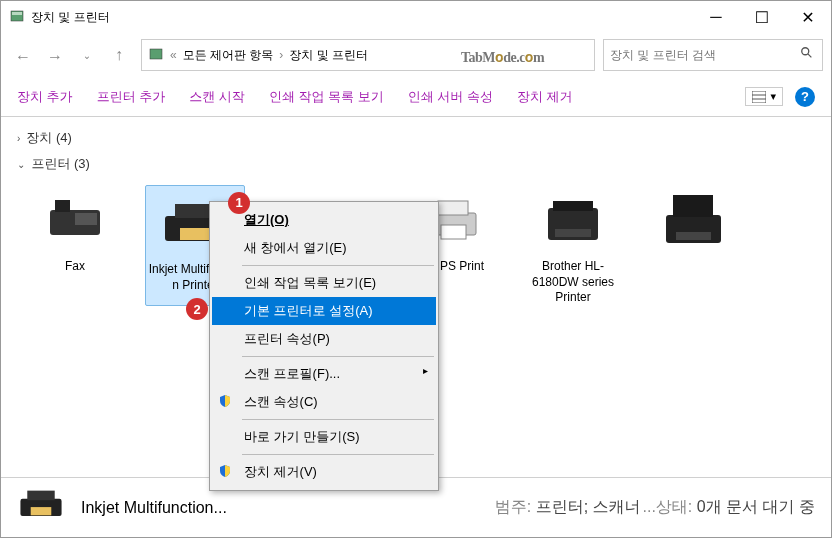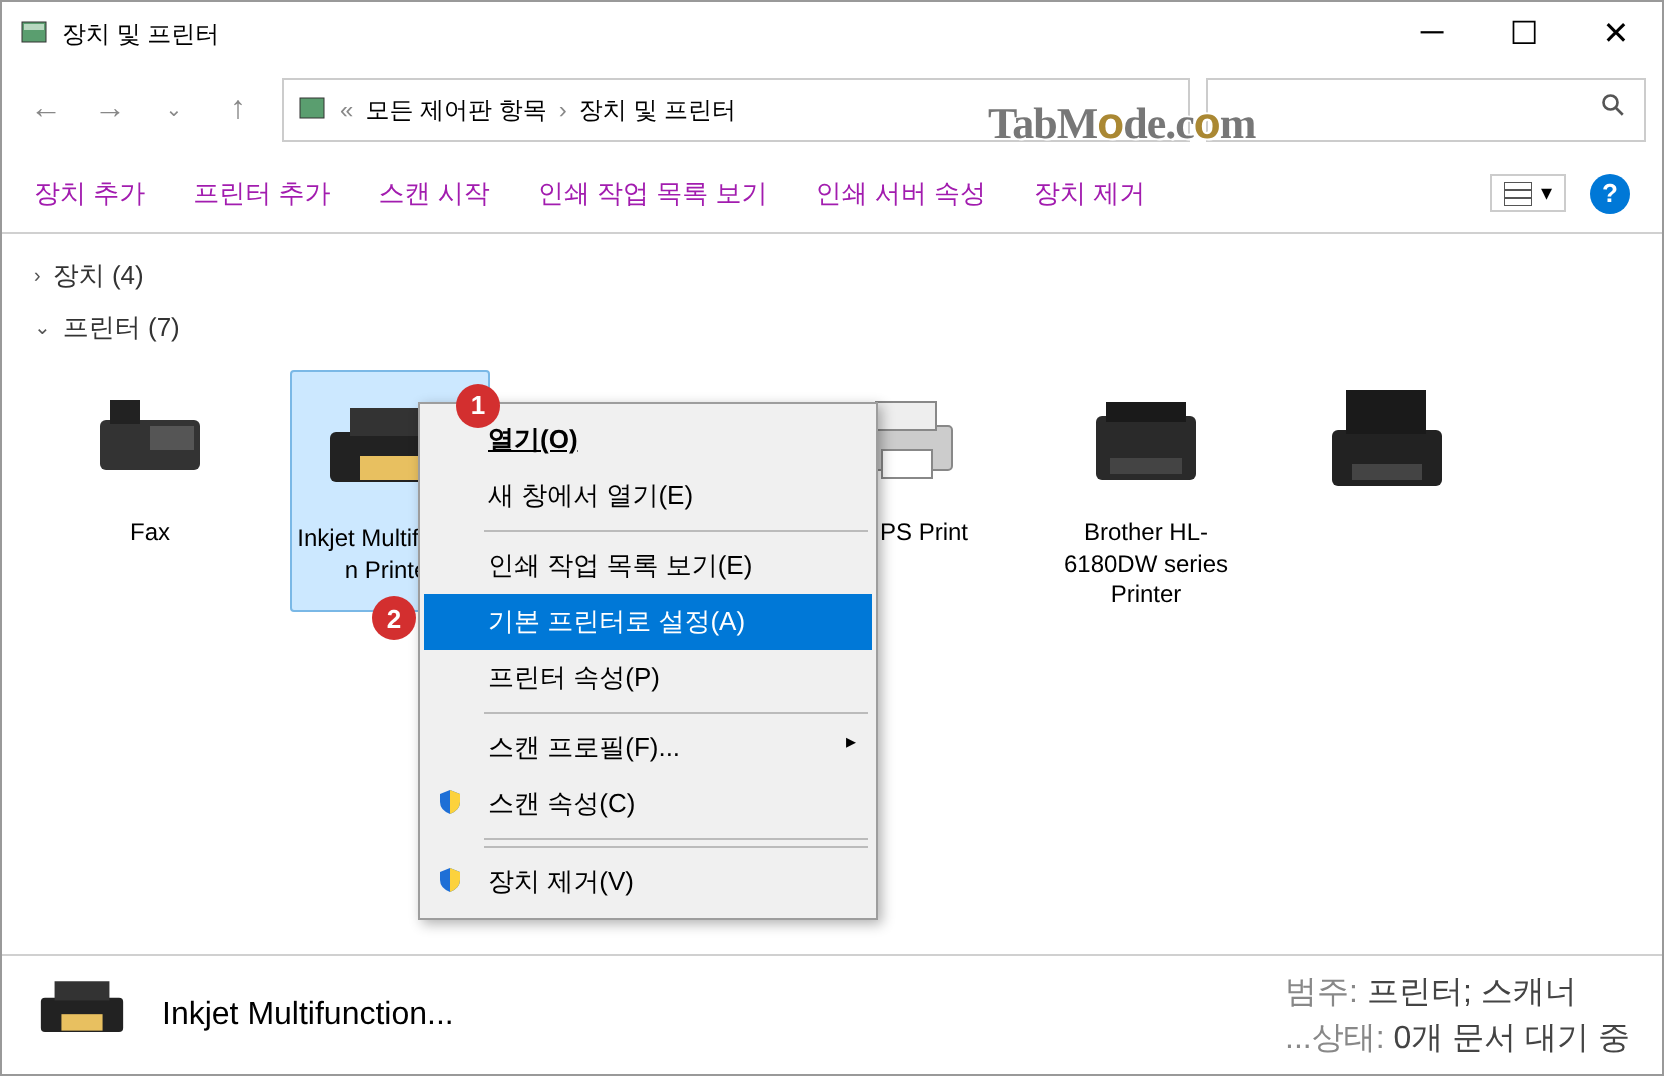--- a/index.html
+++ b/index.html
@@ -39,24 +39,24 @@
     .context-menu { position: absolute; left: 208px; top: 200px; width: 230px; background: #f0f0f0; border: 1px solid #9d9d9d; box-shadow: 2px 2px 6px rgba(0,0,0,0.3); z-index: 10; padding: 4px 2px; font-size: 13px; }
     .menu-item { padding: 5px 10px 5px 32px; position: relative; white-space: nowrap; }
     .menu-item.highlighted { background: #0078d7; color: #fff; }
     .menu-sep { height: 1px; background: #bbb; margin: 3px 2px 3px 30px; }
     .menu-item.has-sub::after { content: "▸"; position: absolute; right: 8px; font-size: 10px; }
     .menu-icon { position: absolute; left: 6px; width: 16px; height: 16px; top: 50%; transform: translateY(-50%); }
     
     .statusbar { position: absolute; bottom: 0; left: 0; right: 0; height: 60px; border-top: 1px solid #d0d0d0; display: flex; align-items: center; padding: 0 16px; gap: 16px; font-size: 16px; }
     .statusbar-icon { width: 48px; height: 48px; }
     .status-text { flex: 1; }
-    .status-right { display: flex; flex-direction: column; gap: 2px; color: #444; }
+    .status-right { display: flex; flex-direction: row; gap: 2px; color: #444; }
     .status-row span:first-child { color: #888; }
     
-    .watermark { position: absolute; top: 48px; left: 460px; font-family: serif; font-size: 22px; font-weight: bold; color: #777; text-shadow: 1px 1px 0 #fff, -1px -1px 0 #fff; z-index: 5; letter-spacing: -0.5px; margin-left: 33px; }
+    .watermark { position: absolute; top: 48px; left: 460px; font-family: serif; font-size: 14px; font-weight: bold; color: #777; text-shadow: 1px 1px 0 #fff, -1px -1px 0 #fff; z-index: 5; letter-spacing: -0.5px; }
     .watermark .o { color: #aa8833; }
 
     .view-btn { display:flex; align-items:center; gap:4px; border:1px solid #ccc; padding:2px 6px; font-size:11px; }
   </style>
 </head>
 <body>
 
 <div class="titlebar">
   <div class="titlebar-left">
     <span class="titlebar-icon">
@@ -86,20 +86,21 @@
       <svg width="16" height="16" viewBox="0 0 16 16">
           <rect x="2" y="3" width="12" height="10" fill="#5a9e6f" stroke="#333" stroke-width="0.5"></rect>
         </svg>
     </span>
     <span class="breadcrumb-sep">«</span>
     <span>모든 제어판 항목</span>
     <span class="breadcrumb-sep">›</span>
     <span>장치 및 프린터</span>
   </div>
   <div class="searchbox">
+    <input type="text" placeholder="장치 및 프린터 검색" style="">
     <span class="search-icon">
       <svg width="14" height="14" viewBox="0 0 16 16">
           <circle cx="6" cy="6" r="4" fill="none" stroke="#555" stroke-width="1.5"></circle>
           <line x1="9" y1="9" x2="13" y2="13" stroke="#555" stroke-width="1.5"></line>
         </svg>
     </span>
   </div>
 </div>
 
 <div class="toolbar">
@@ -122,21 +123,21 @@
   </div>
 </div>
 
 <div class="content">
   <div class="section-header">
     <span class="chevron">›</span>
     <span>장치 (4)</span>
   </div>
   <div class="section-header">
     <span class="chevron">⌄</span>
-    <span>프린터 (7)</span>
+    <span>프린터 (3)</span>
   </div>
 
   <div class="devices-grid">
 
     <div class="device">
       <div class="device-icon">
         <svg width="60" height="50" viewBox="0 0 60 50">
             <rect x="5" y="15" width="50" height="25" rx="3" fill="#333"></rect>
             <rect x="10" y="5" width="15" height="12" fill="#222"></rect>
             <rect x="30" y="18" width="22" height="12" fill="#555"></rect>
@@ -210,20 +211,21 @@
   <div class="menu-item">
     <span class="menu-icon">
       <svg width="14" height="14" viewBox="0 0 14 14">
           <path d="M7 1 L12 3 L12 7 Q12 11 7 13 Q2 11 2 7 L2 3 Z" fill="#1e6fd6"></path>
           <path d="M7 1 L12 3 L12 7 Q12 11 7 13 Z" fill="#fcd23c"></path>
         </svg>
     </span>
     <span>스캔 속성(C)</span>
   </div>
   <div class="menu-sep"></div>
+  <div class="menu-item">바로 가기 만들기(S)</div>
   <div class="menu-sep"></div>
   <div class="menu-item">
     <span class="menu-icon">
       <svg width="14" height="14" viewBox="0 0 14 14">
           <path d="M7 1 L12 3 L12 7 Q12 11 7 13 Q2 11 2 7 L2 3 Z" fill="#1e6fd6"></path>
           <path d="M7 1 L12 3 L12 7 Q12 11 7 13 Z" fill="#fcd23c"></path>
         </svg>
     </span>
     <span>장치 제거(V)</span>
   </div>

